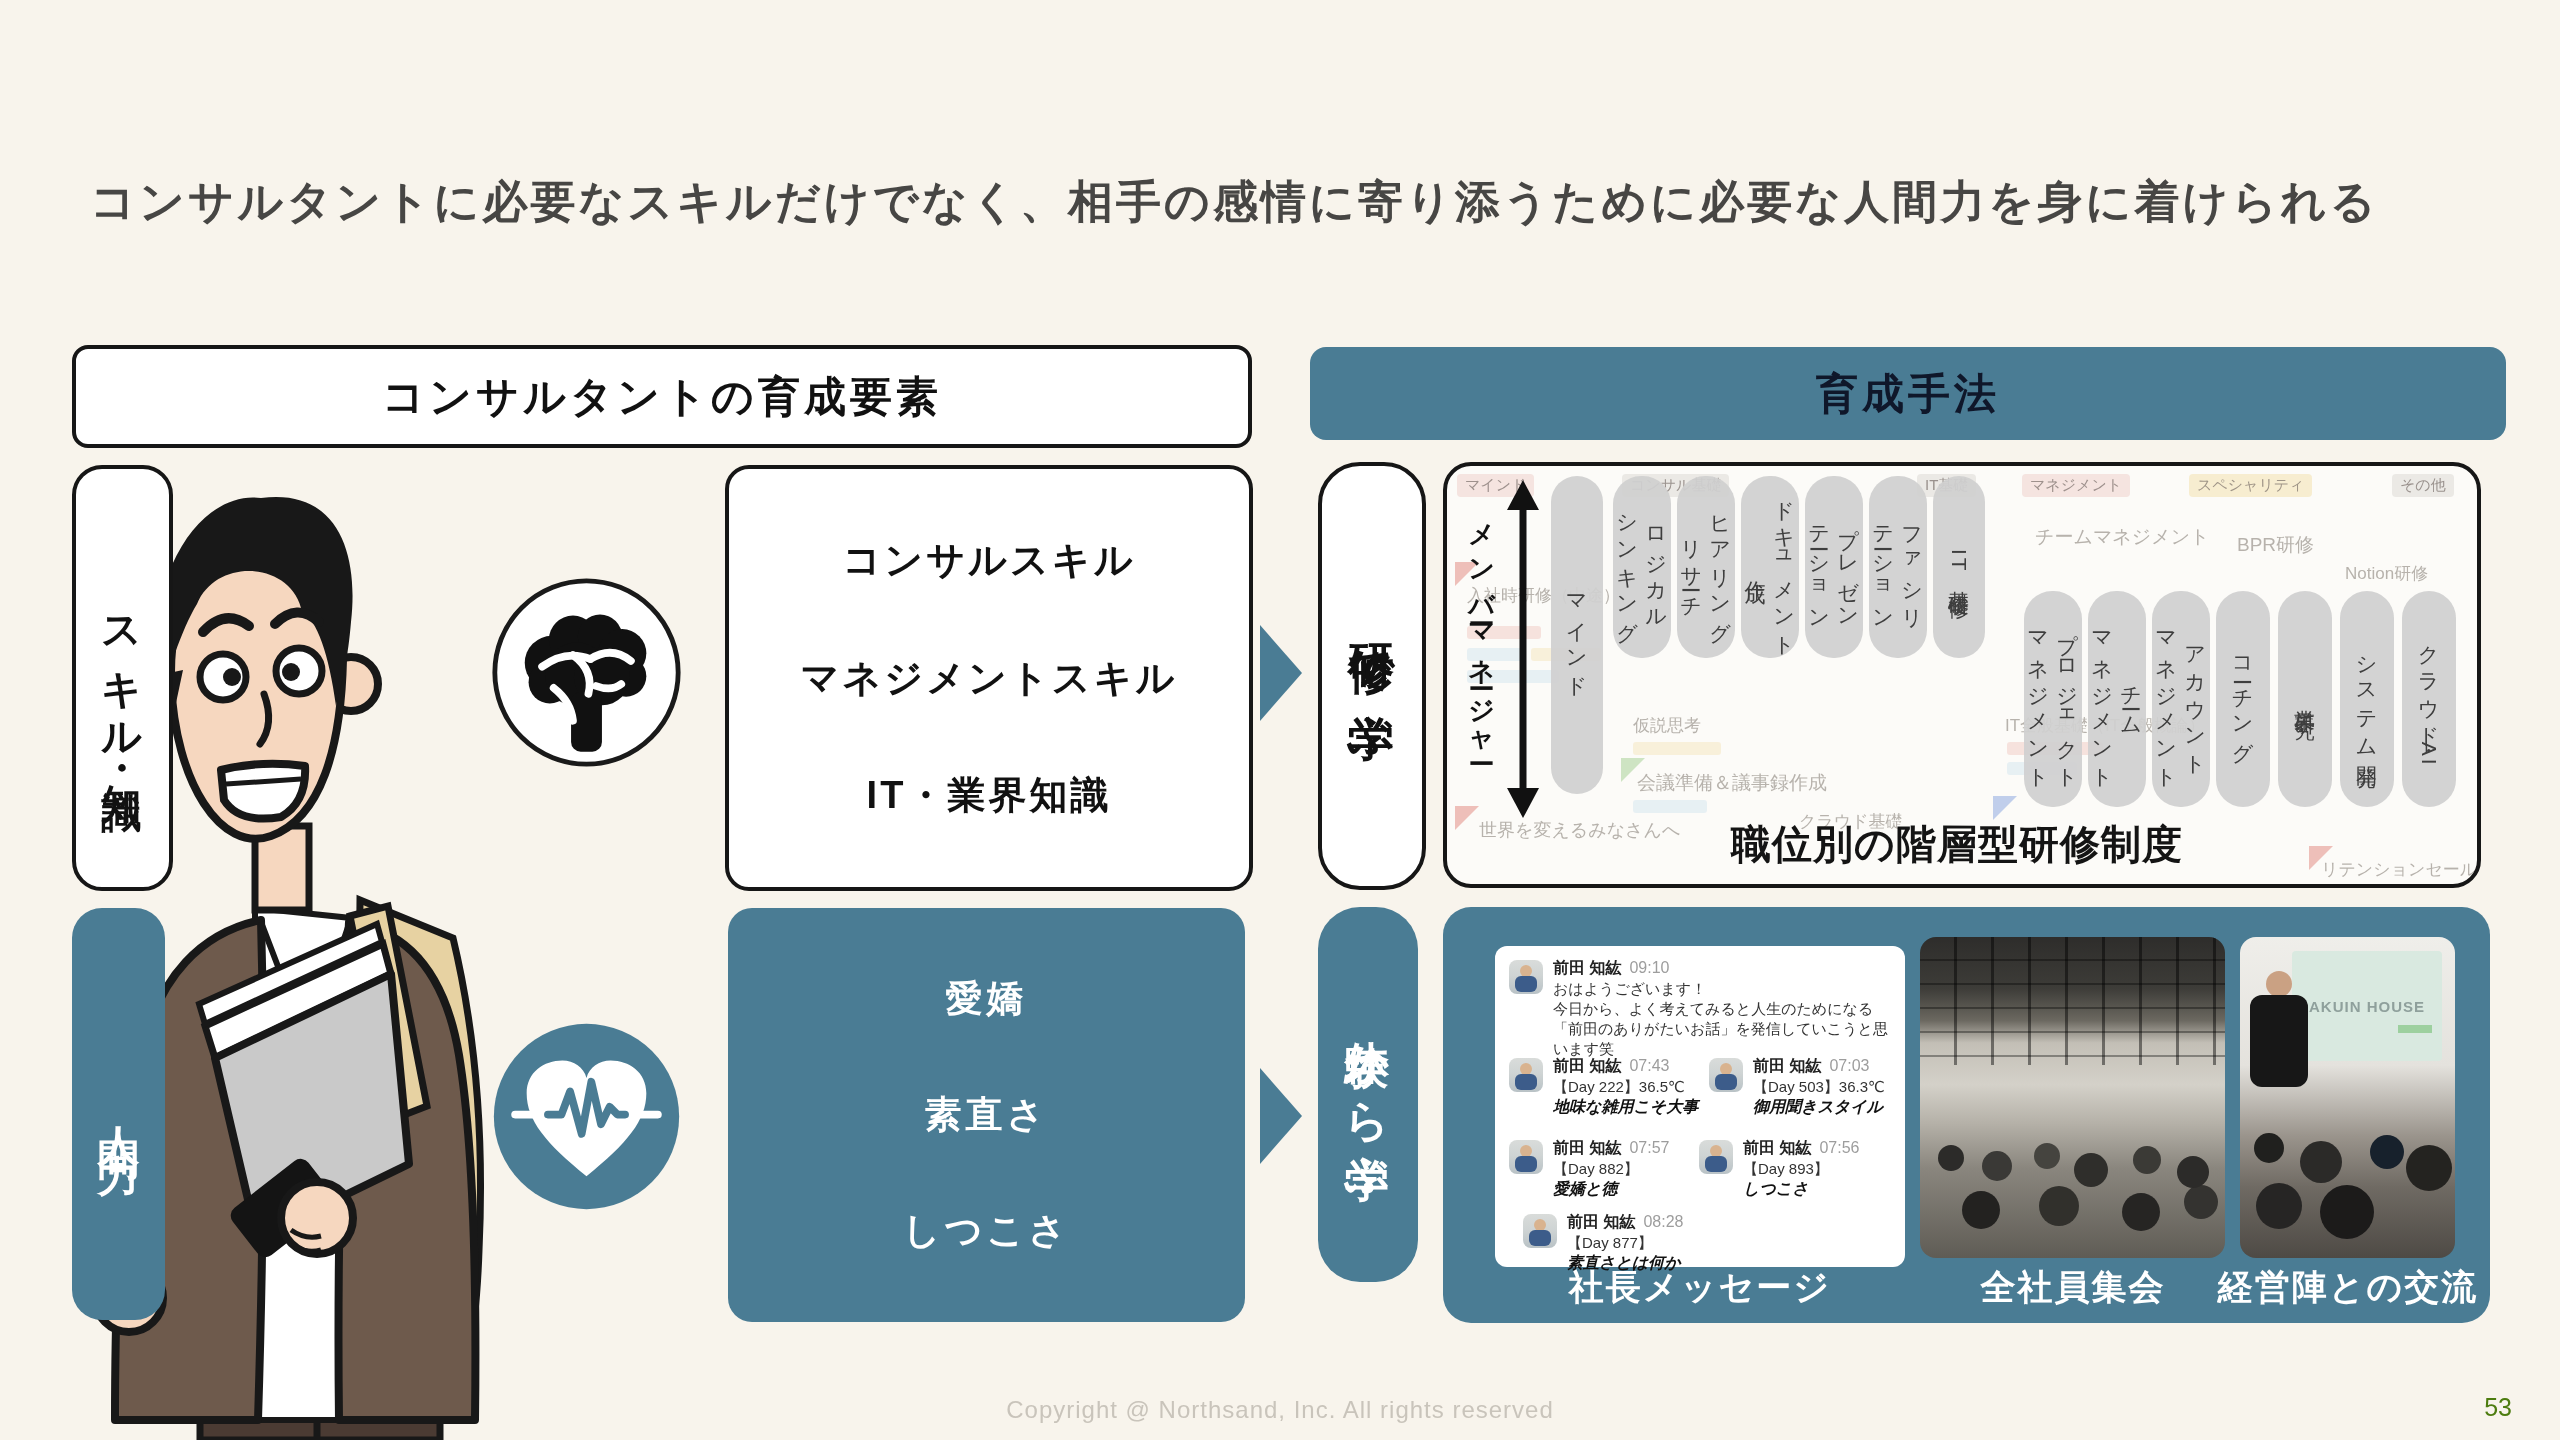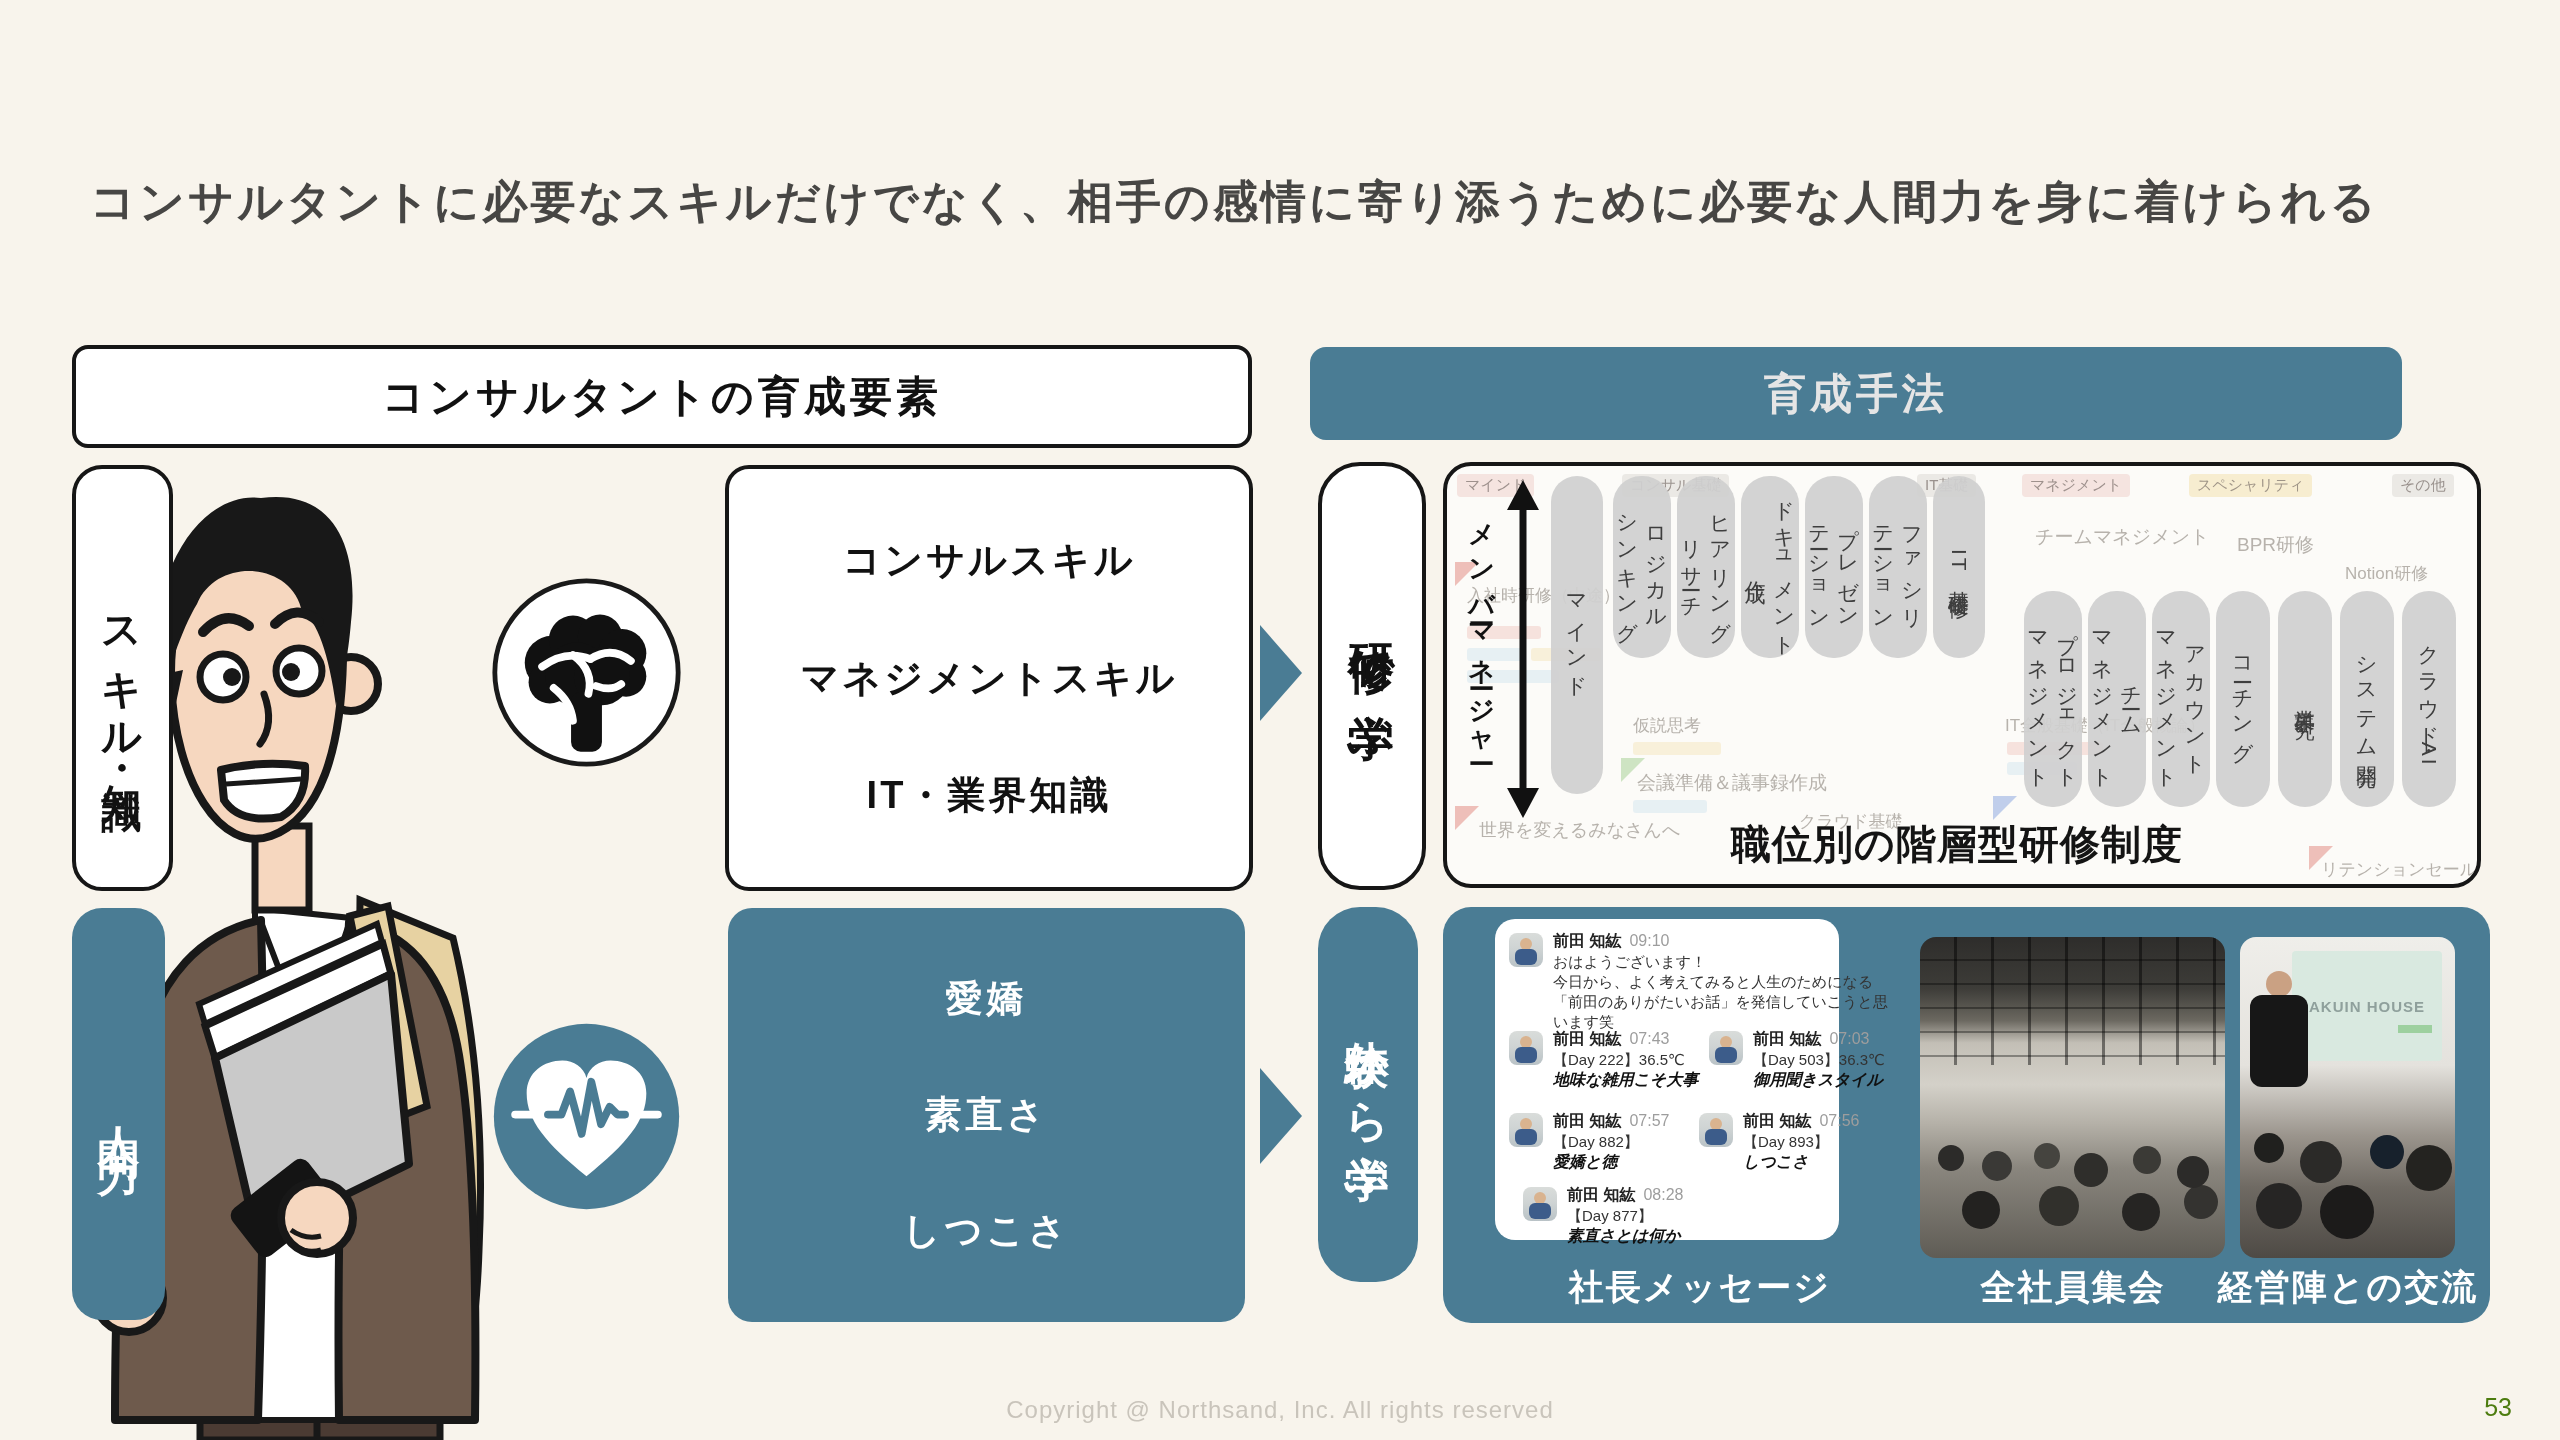--- a/index.html
+++ b/index.html
@@ -11,21 +11,21 @@
   .eyebrow{font-size:36px;color:#9b9b98;letter-spacing:1px;}
   .eyebrow-divider{width:3px;height:42px;background:#b9b7b2;}
   .section-title{font-size:36px;color:#3a3a3a;letter-spacing:3px;}
   .headline{position:absolute;left:90px;top:172px;font-size:45px;color:#474644;
             letter-spacing:3px;font-weight:700;white-space:nowrap;}
 
   
   .hdr-box{position:absolute;display:flex;align-items:center;justify-content:center;
            border-radius:16px;font-weight:bold;font-size:42px;letter-spacing:4px;}
   .hdr-left{left:72px;top:345px;width:1172px;height:95px;background:#fff;border:4px solid #161616;color:#111;}
-  .hdr-right{left:1310px;top:347px;width:1092px;height:93px;background:#4A7C94;color:#e5e5e5;}
+  .hdr-right{left:1310px;top:347px;width:1196px;height:93px;background:#4A7C94;color:#0f172a;}
 
   
   .vbox{position:absolute;display:flex;align-items:center;justify-content:center;
         writing-mode:vertical-rl;text-orientation:mixed;font-weight:bold;text-align:center;}
   .axis-skill{left:72px;top:465px;width:93px;height:418px;background:#fff;border:4px solid #161616;
               border-radius:30px;font-size:40px;letter-spacing:6px;color:#111;}
   .axis-human{left:72px;top:908px;width:93px;height:412px;background:#4A7C94;border-radius:30px;
               font-size:42px;letter-spacing:14px;color:#fff;}
   .method-box{left:1318px;top:462px;width:100px;height:420px;background:#fff;border:4px solid #161616;
               border-radius:42px;font-size:46px;letter-spacing:6px;color:#111;}
@@ -65,21 +65,21 @@
   .training-caption{position:absolute;left:280px;top:351px;width:460px;text-align:center;
                     font-size:40px;font-weight:bold;color:#141414;letter-spacing:1px;}
 
   
   .photos-panel{position:absolute;left:1443px;top:907px;width:1047px;height:416px;background:#4A7C94;
                 border-radius:28px;overflow:hidden;}
   .photo-caption{position:absolute;top:357px;text-align:center;color:#fff;font-weight:bold;
                  font-size:35px;letter-spacing:2px;}
 
   
-  .chat-box{position:absolute;left:52px;top:12px;width:344px;height:321px;background:#fff;border-radius:20px;}
+  .chat-box{position:absolute;left:52px;top:39px;width:410px;height:321px;background:#fff;border-radius:12px;}
   .msg{position:absolute;}
   .avatar{position:absolute;left:0;top:2px;width:34px;height:34px;border-radius:8px;
           background:linear-gradient(180deg,#d9dcda 0%,#cfd4d4 45%,#b9c2c6 100%);overflow:hidden;}
   .avatar::before{content:"";position:absolute;left:11px;top:5px;width:12px;height:12px;border-radius:50%;background:#d9b38f;}
   .avatar::after{content:"";position:absolute;left:6px;top:16px;width:22px;height:16px;border-radius:6px;background:#3c5c8a;}
   .msg-body{margin-left:44px;}
   .msg-head{display:flex;align-items:baseline;gap:8px;}
   .msg-name{font-size:16px;font-weight:bold;color:#222;}
   .msg-time{font-size:16px;color:#9d9d9d;}
   .msg-line{font-size:15px;color:#333;line-height:20px;}

